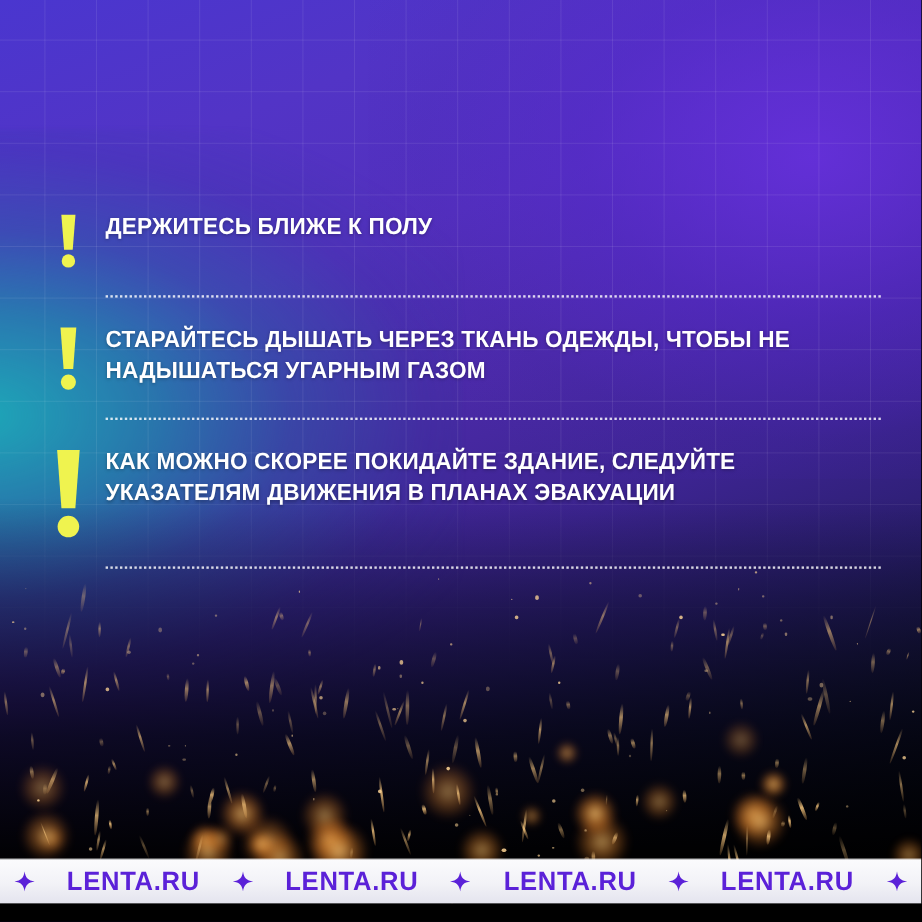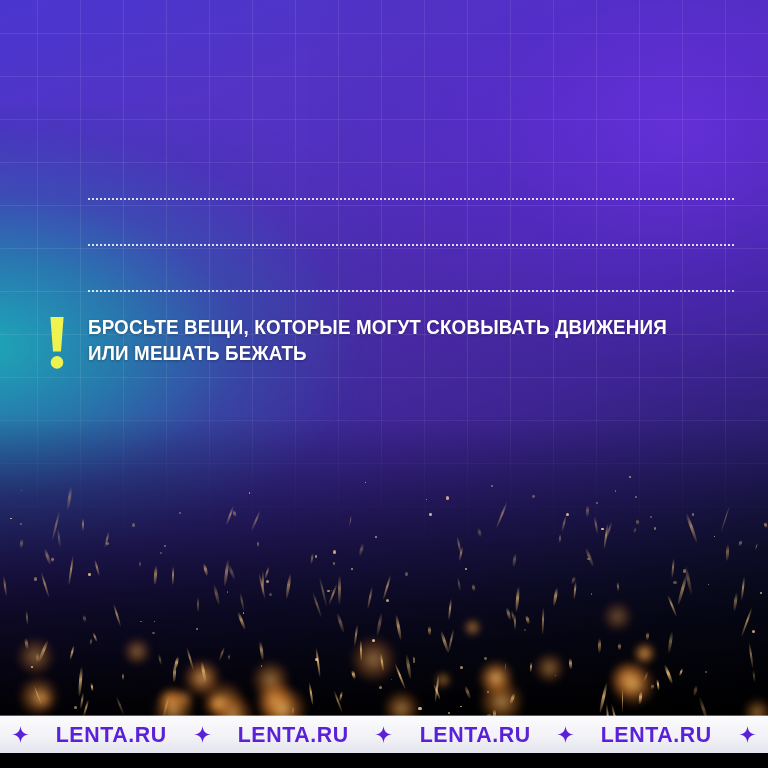--- a/index.html
+++ b/index.html
@@ -460,44 +460,62 @@
       <div class="mote" style="left:704.6px;top:671.0px;width:2.4px;height:2.4px;opacity:0.45;"></div>
       <div class="mote" style="left:487.1px;top:714.2px;width:3.5px;height:3.5px;opacity:0.30;"></div>
       <div class="mote" style="left:179.1px;top:511.8px;width:1.8px;height:1.8px;opacity:0.45;"></div>
       <div class="mote" style="left:752.2px;top:630.3px;width:3.2px;height:3.2px;opacity:0.83;"></div>
       <div class="mote" style="left:413.0px;top:661.1px;width:2.3px;height:2.3px;opacity:0.41;"></div>
     </div>
 
 
   <div class="list">
 
-
-    <div class="gap-a"></div>
-    <div class="divider"></div>
-    <div class="gap-b"></div>
-
-
-    <div class="gap-a"></div>
-    <div class="divider"></div>
-    <div class="gap-b"></div>
-
+    <div class="item">
+      <div class="bang">
+        <svg width="22" height="46" viewBox="0 0 22 46" aria-hidden="true">
+          <path d="M5.1 1 H16.9 L14.6 30.2 H7.4 Z" fill="#eff34f"></path>
+          <circle cx="11" cy="39.4" r="5.6" fill="#eff34f"></circle>
+        </svg>
+      </div>
+      <div class="item-text">ДЕРЖИТЕСЬ БЛИЖЕ К ПОЛУ</div>
+    </div>
 
     <div class="gap-a"></div>
     <div class="divider"></div>
     <div class="gap-b"></div>
 
     <div class="item">
       <div class="bang">
         <svg width="24" height="54" viewBox="0 0 24 54" aria-hidden="true">
           <path d="M5.4 1 H18.6 L16.0 35.6 H8.0 Z" fill="#eff34f"></path>
           <circle cx="12" cy="46.4" r="6.3" fill="#eff34f"></circle>
         </svg>
       </div>
-      <div class="item-text">БРОСЬТЕ ВЕЩИ, КОТОРЫЕ МОГУТ СКОВЫВАТЬ ДВИЖЕНИЯ ИЛИ МЕШАТЬ БЕЖАТЬ</div>
+      <div class="item-text">СТАРАЙТЕСЬ ДЫШАТЬ ЧЕРЕЗ ТКАНЬ ОДЕЖДЫ, ЧТОБЫ НЕ НАДЫШАТЬСЯ УГАРНЫМ ГАЗОМ</div>
     </div>
+
+    <div class="gap-a"></div>
+    <div class="divider"></div>
+    <div class="gap-b"></div>
+
+    <div class="item">
+      <div class="bang">
+        <svg width="32" height="76" viewBox="0 0 32 76" aria-hidden="true">
+          <path d="M6.6 1 H25.4 L21.8 49.5 H10.2 Z" fill="#eff34f"></path>
+          <circle cx="16" cy="64.8" r="9.0" fill="#eff34f"></circle>
+        </svg>
+      </div>
+      <div class="item-text">КАК МОЖНО СКОРЕЕ ПОКИДАЙТЕ ЗДАНИЕ, СЛЕДУЙТЕ УКАЗАТЕЛЯМ ДВИЖЕНИЯ В ПЛАНАХ ЭВАКУАЦИИ</div>
+    </div>
+
+    <div class="gap-a"></div>
+    <div class="divider"></div>
+    <div class="gap-b"></div>
+
 
   </div>
 
   <div class="footer" id="footer">
       <span>
         <svg class="footer-star" width="17" height="17" viewBox="0 0 17 17" aria-hidden="true">
           <path d="M8.5 0 C9.2 5.6 11.4 7.8 17 8.5 C11.4 9.2 9.2 11.4 8.5 17 C7.8 11.4 5.6 9.2 0 8.5 C5.6 7.8 7.8 5.6 8.5 0 Z" fill="#5b21d8"></path>
         </svg>
       </span>
       <span class="footer-word">LENTA.RU</span>

